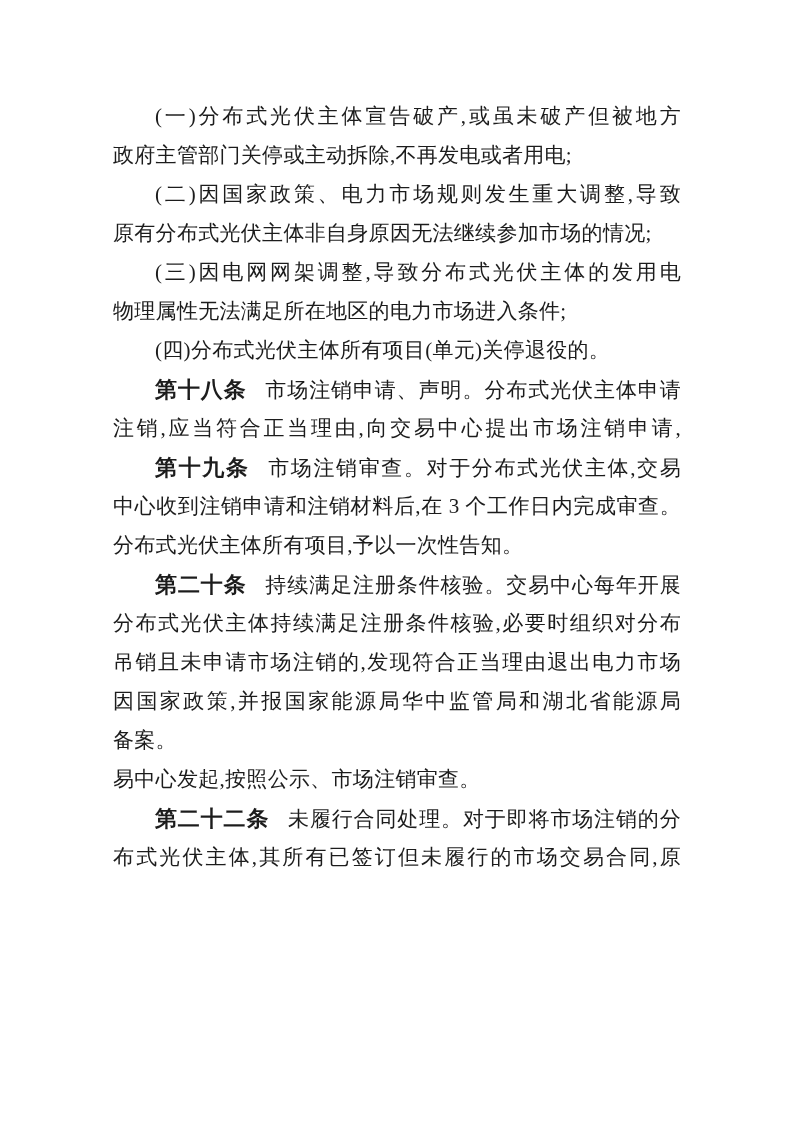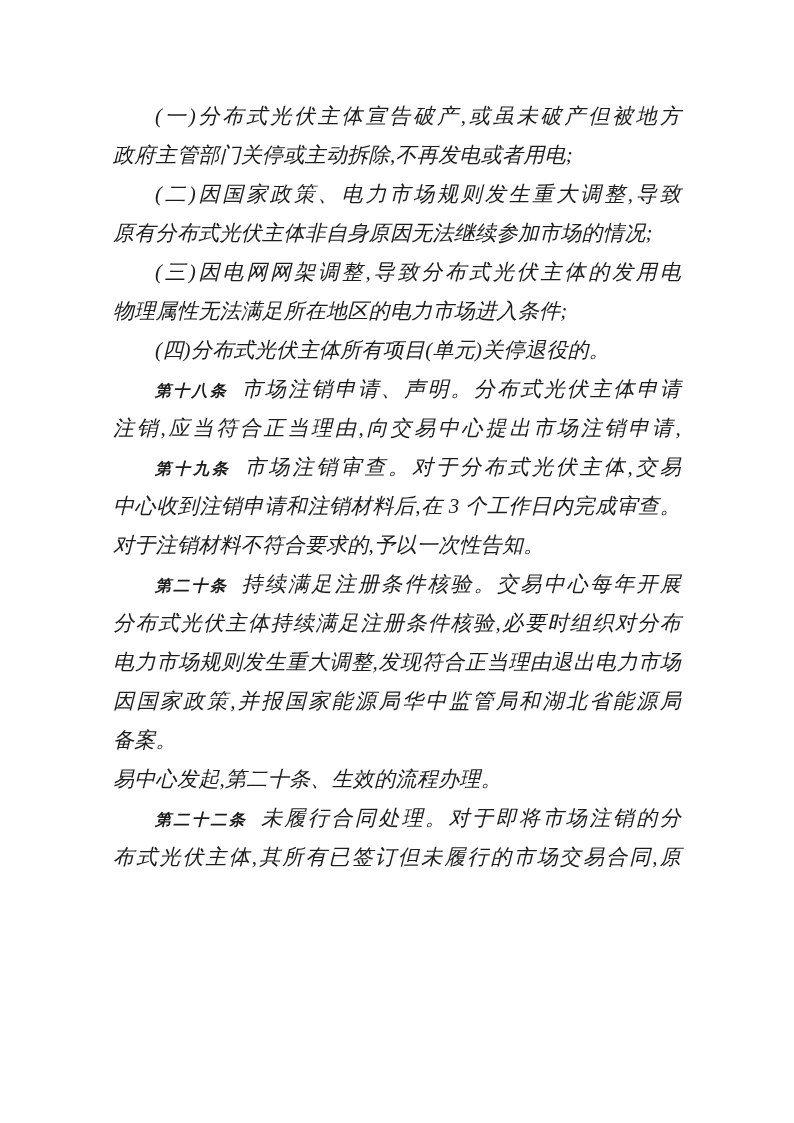--- a/index.html
+++ b/index.html
@@ -7,21 +7,20 @@
     padding: 0;
     background: #ffffff;
   }
   .page {
     position: relative;
     width: 794px;
     height: 1039px;
     background: #ffffff;
     overflow: hidden;
     font-family: "Liberation Serif", "DejaVu Serif", serif;
-    font-style: italic;
   }
   .textblock {
     position: absolute;
     left: 113px;
     top: 97px;
     width: 568px;
     color: #1c1c1c;
     font-size: 21px;
     line-height: 39px;
     letter-spacing: 0.3px;
@@ -36,21 +35,21 @@
     text-align-last: justify;
     text-justify: inter-character;
   }
   .line.indent {
     text-indent: 2em;
   }
   .art {
     font-weight: 700;
     margin-right: 0.85em;
     font-family: "Liberation Sans", "DejaVu Sans", sans-serif;
-    font-size: 16px;
+    font-size: 22px;
   }
   .page-number {
     position: absolute;
     top: 1035px;
     left: 0;
     width: 100%;
     text-align: center;
     font-size: 17px;
     color: #333333;
     font-family: "Liberation Serif", "DejaVu Serif", serif;
@@ -74,25 +73,25 @@
       <div class="line">政府主管部门关停或主动拆除,不再发电或者用电;</div>
       <div class="line indent fill">(二)因国家政策、电力市场规则发生重大调整,导致</div>
       <div class="line">原有分布式光伏主体非自身原因无法继续参加市场的情况;</div>
       <div class="line indent fill">(三)因电网网架调整,导致分布式光伏主体的发用电</div>
       <div class="line">物理属性无法满足所在地区的电力市场进入条件;</div>
       <div class="line indent">(四)分布式光伏主体所有项目(单元)关停退役的。</div>
       <div class="line indent fill"><span class="art">第十八条</span><span>市场注销申请、声明。分布式光伏主体申请</span></div>
       <div class="line fill">注销,应当符合正当理由,向交易中心提出市场注销申请,</div>
       <div class="line indent fill"><span class="art">第十九条</span><span>市场注销审查。对于分布式光伏主体,交易</span></div>
       <div class="line fill">中心收到注销申请和注销材料后,在 3 个工作日内完成审查。</div>
-      <div class="line">对于注销材料不符合要求的,予以一次性告知。</div>
+      <div class="line">分布式光伏主体所有项目,予以一次性告知。</div>
       <div class="line indent fill"><span class="art">第二十条</span><span>持续满足注册条件核验。交易中心每年开展</span></div>
       <div class="line fill">分布式光伏主体持续满足注册条件核验,必要时组织对分布</div>
-      <div class="line fill">电力市场规则发生重大调整,发现符合正当理由退出电力市场</div>
+      <div class="line fill">吊销且未申请市场注销的,发现符合正当理由退出电力市场</div>
       <div class="line fill">因国家政策,并报国家能源局华中监管局和湖北省能源局</div>
       <div class="line">备案。</div>
-      <div class="line">易中心发起,第二十条、生效的流程办理。</div>
+      <div class="line">易中心发起,按照公示、市场注销审查。</div>
       <div class="line indent fill"><span class="art">第二十二条</span><span>未履行合同处理。对于即将市场注销的分</span></div>
       <div class="line fill">布式光伏主体,其所有已签订但未履行的市场交易合同,原</div>
     </main>
   <div class="page-number">6</div>
   <div class="watermark" style="color: #4d7c0f;">SOLARZOOM</div>
 </div>
 
 </body></html>

